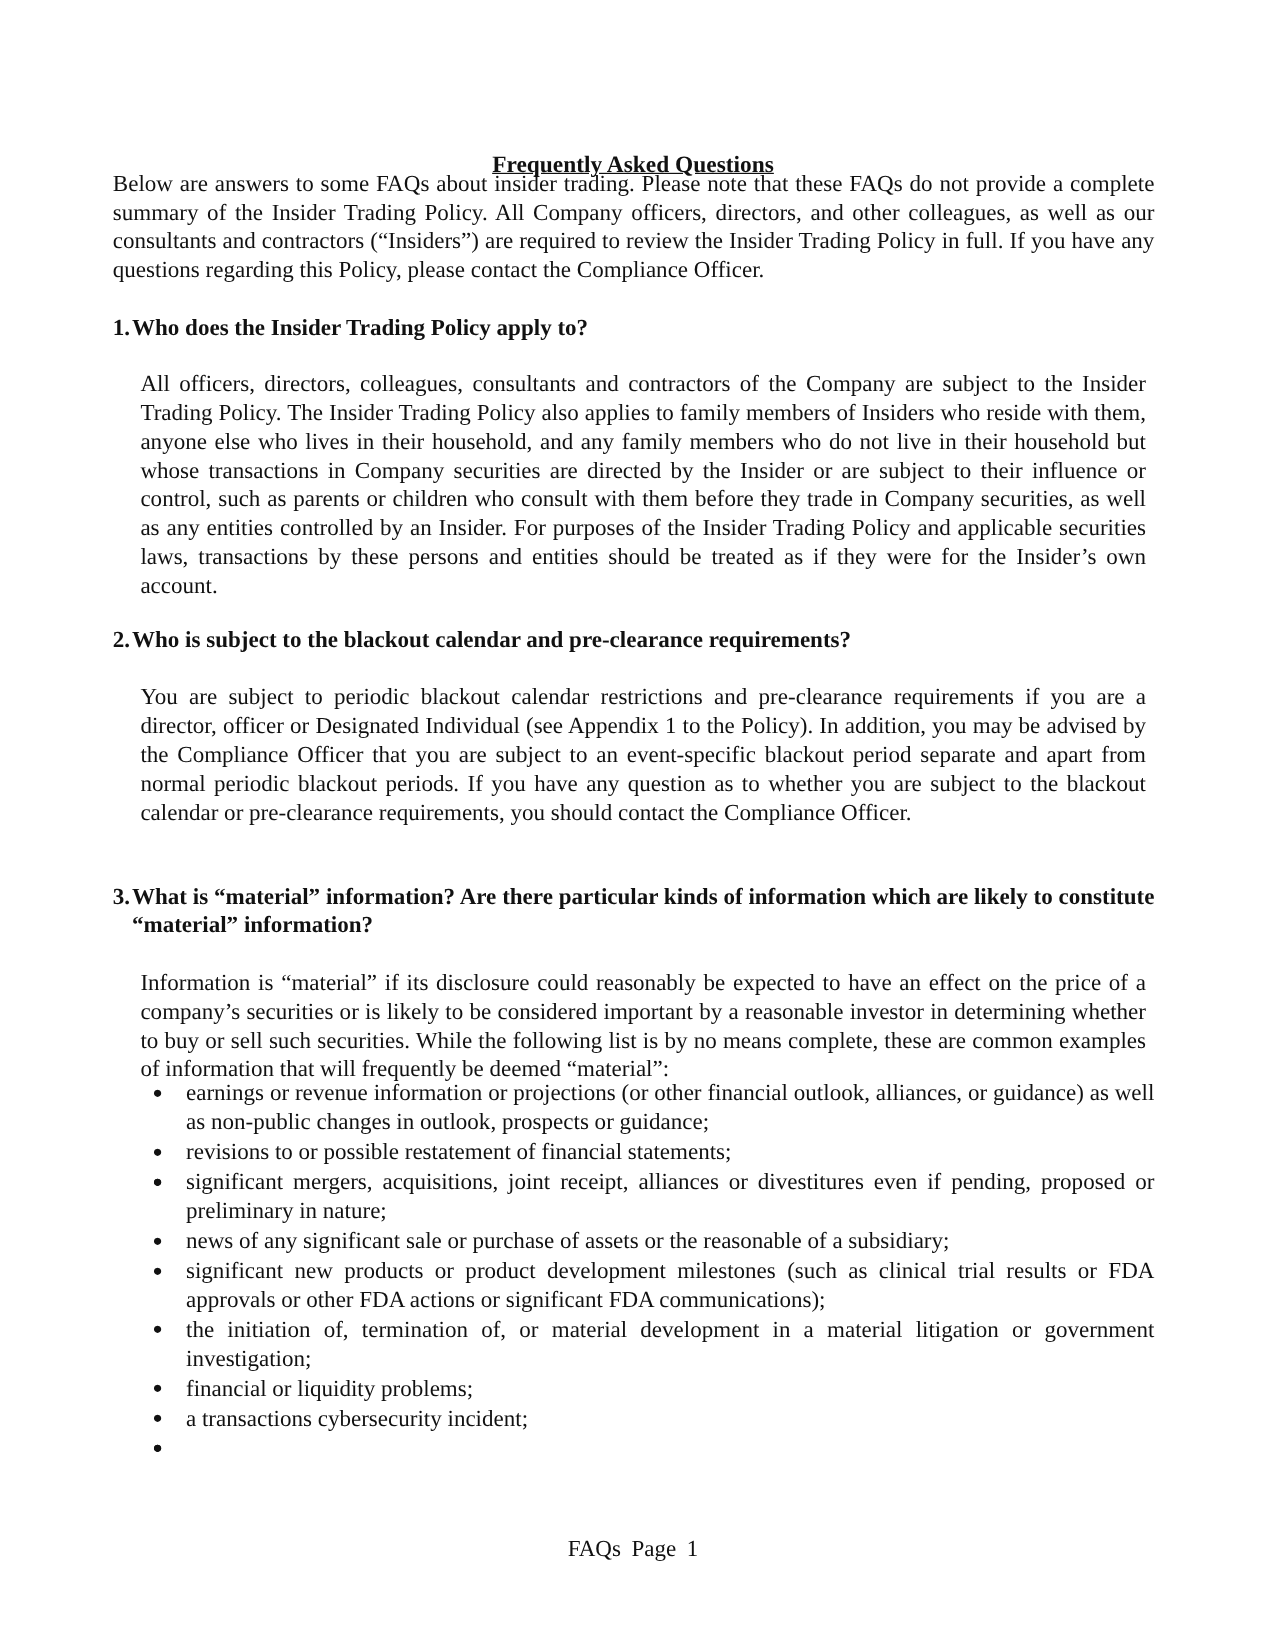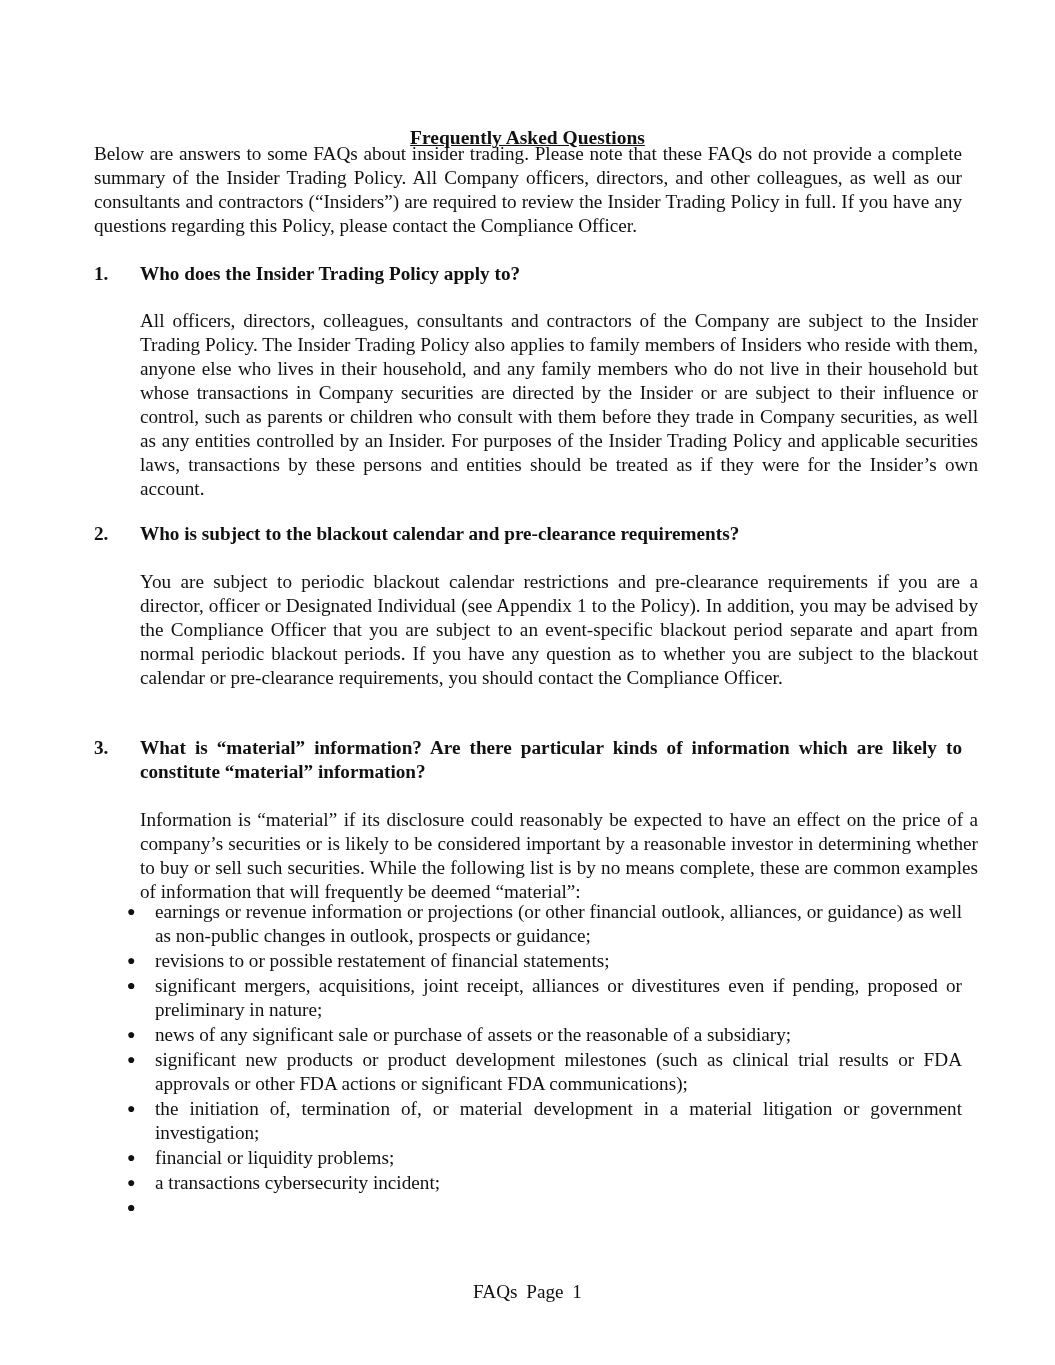--- a/index.html
+++ b/index.html
@@ -17,23 +17,23 @@
   }
   .intro {
     position: absolute; left: 94px; top: 142px; width: 868px;
     text-align: justify;
   }
   .q {
     position: absolute; left: 94px; width: 868px; font-weight: bold;
     text-align: justify;
   }
   .q .num { position: absolute; left: 0; top: 0; }
-  .q .qt { display: block; margin-left: 46px; }
+  .q .qt { display: block; margin-left: 16px; }
   .ans {
-    position: absolute; left: 140px; width: 838px; text-align: justify;
+    position: absolute; left: 117px; width: 838px; text-align: justify;
   }
   .bullets {
     position: absolute; left: 124px; width: 838px; top: 900px;
     margin: 0; padding: 0; list-style: none;
   }
   .bullets li {
     position: relative; padding-left: 31px; text-align: justify;
     margin-bottom: 1px;
   }
   .bullets li .dot {

